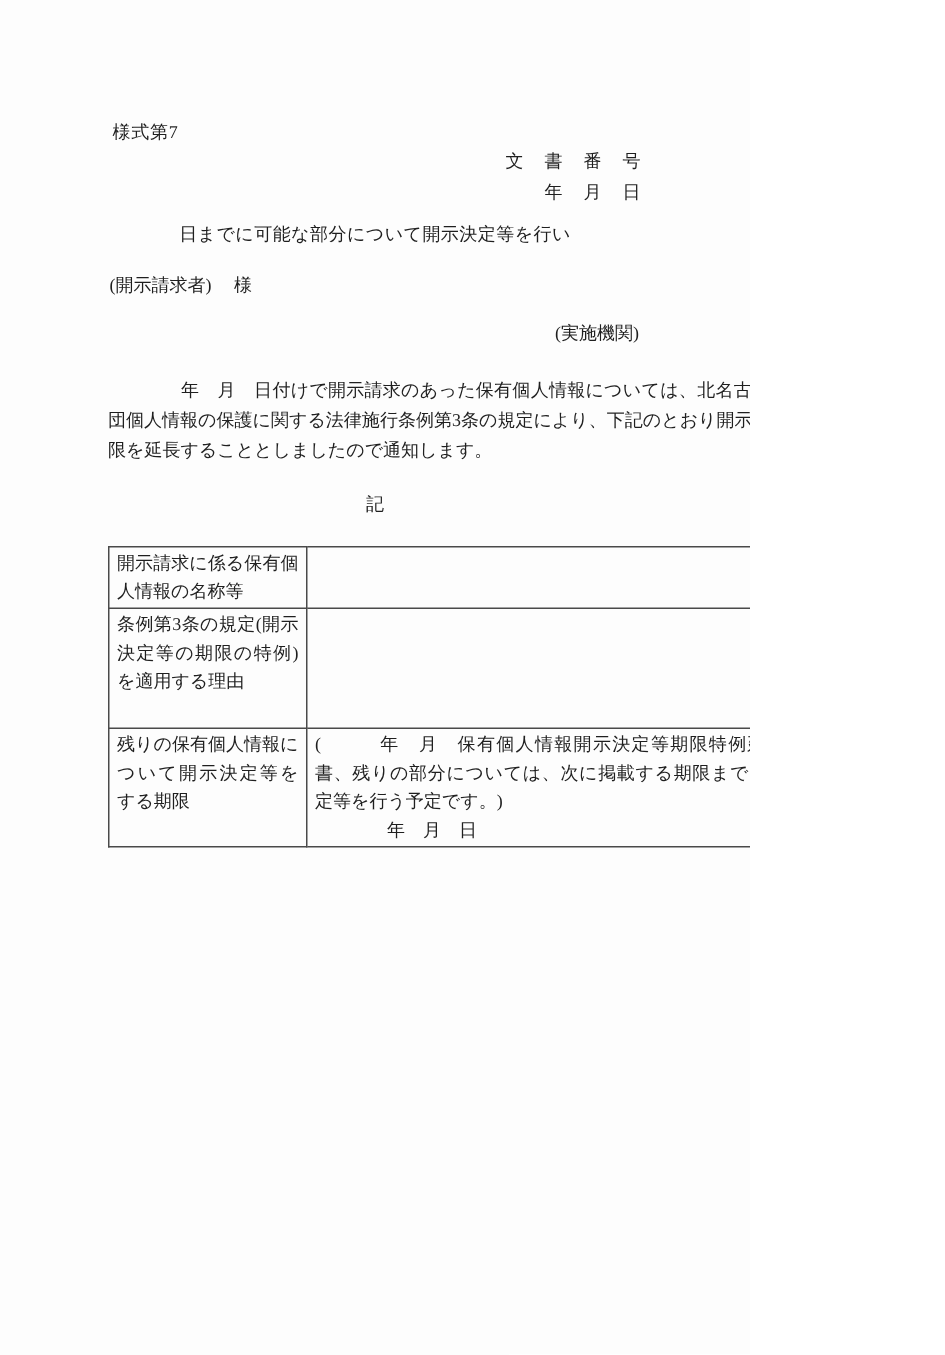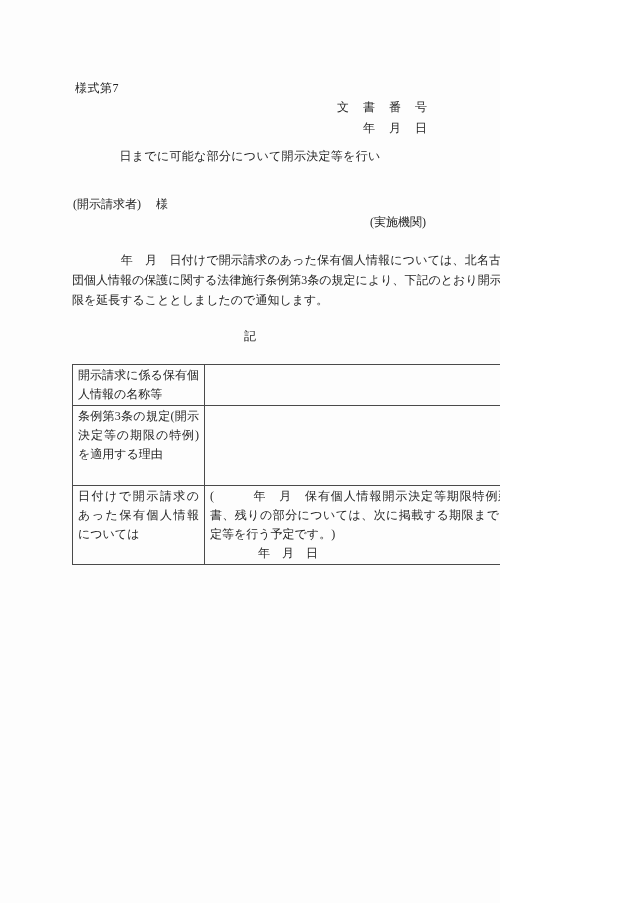--- a/index.html
+++ b/index.html
@@ -37,21 +37,21 @@
     letter-spacing: 1px;
   }
   .doc-title {
     top: 148px;
     left: 0;
     width: 100%;
     text-align: center;
     letter-spacing: 0.3px;
   }
   .addressee {
-    top: 196px;
+    top: 182px;
     left: 73px;
   }
   .issuer {
     top: 214px;
     right: 74px;
     text-align: left;
   }
   .body-text {
     top: 250px;
     left: 72px;
@@ -119,20 +119,20 @@
     <tbody>
       <tr class="row-1">
         <td>開示請求に係る保有個人情報の名称等</td>
         <td></td>
       </tr>
       <tr class="row-2">
         <td>条例第3条の規定(開示決定等の期限の特例)を適用する理由</td>
         <td></td>
       </tr>
       <tr class="row-3">
-        <td>日付けで開示請求のあった保有個人情報については</td>
+        <td>残りの保有個人情報について開示決定等をする期限</td>
         <td>(　　　年　月　保有個人情報開示決定等期限特例延長通知書、残りの部分については、次に掲載する期限までに開示決定等を行う予定です。)
 　　　　年　月　日</td>
       </tr>
     </tbody>
   </table>
 
 </div>
 
 </body></html>

